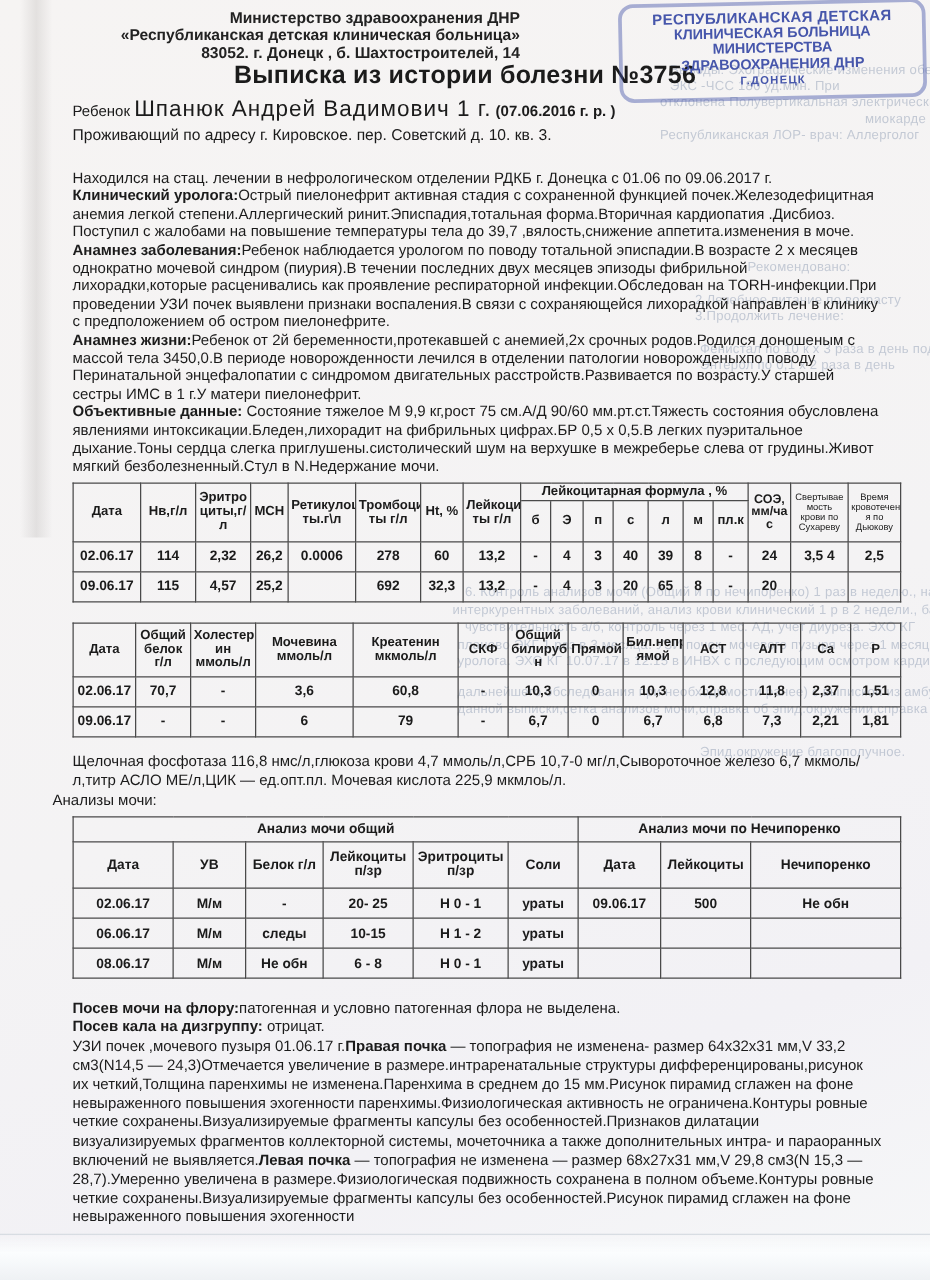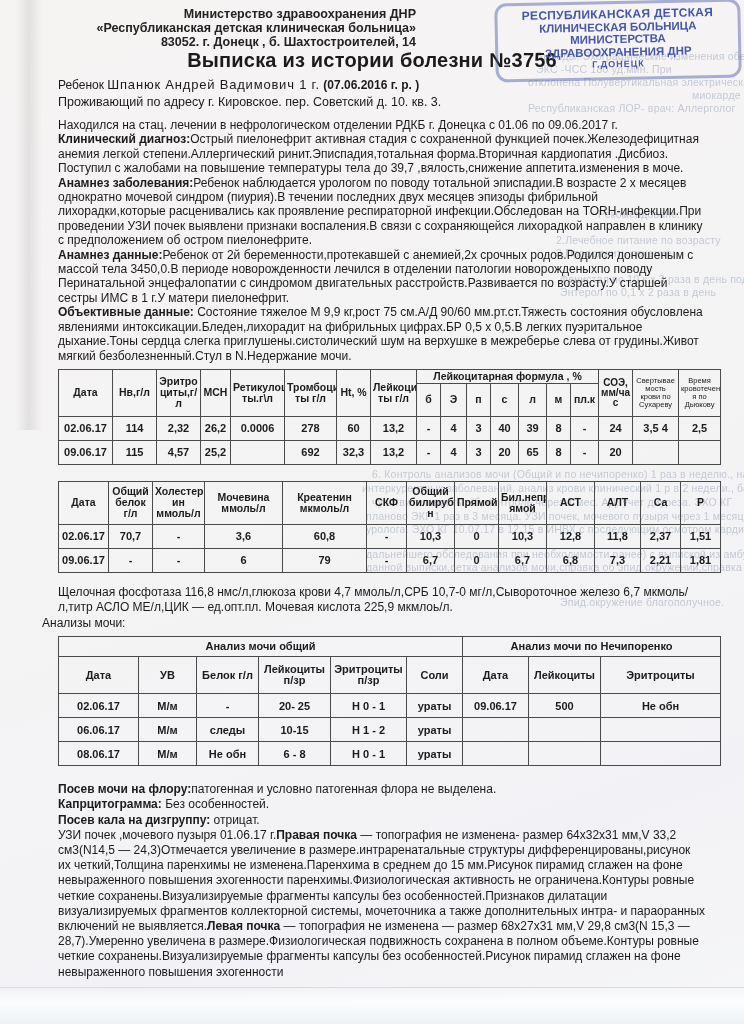--- a/index.html
+++ b/index.html
@@ -16,24 +16,24 @@
   .org{margin:7px 0 0 86px;width:330px;text-align:right;font-weight:700;
         font-size:12.5px;line-height:14px;color:#222;}
   .stamp{position:absolute;top:1px;right:3px;width:228px;padding:4px 6px 6px;text-align:center;
         color:#4656ab;font-weight:700;border:3px solid rgba(70,86,171,.45);border-radius:12px;
         transform:rotate(-1.2deg);line-height:12.5px;z-index:2;}
   .stamp .s-big{font-size:12px;letter-spacing:.3px;}
   .stamp .s-mid{font-size:11.5px;}
   .stamp .s-sml{font-size:9px;letter-spacing:1px;}
   .title{margin-top:0;text-align:center;font-size:20px;font-weight:700;letter-spacing:.2px;}
   .patient{margin:5px 0 0 58px;font-size:12px;}
-  .patient .name{font-size:13px;letter-spacing:.8px;}
+  .patient .name{font-size:18px;letter-spacing:.8px;}
   .patient .birth{font-weight:700;}
   .addr{margin:3px 0 0 58px;font-size:12.5px;}
-  .body-text{margin:9px 38px 0 58px;font-size:12px;line-height:14.4px;}
+  .body-text{margin:20px 38px 0 58px;font-size:12px;line-height:14.4px;}
   .body-text p{margin:0;}
   b.lbl{font-weight:700;}
   table{border-collapse:collapse;margin:6px 0 0 58px;width:662px;table-layout:fixed;
         background:transparent;}
   td,th{border:1px solid #4a4a4a;padding:1px 2px;overflow:hidden;vertical-align:middle;}
   th{font-weight:700;text-align:center;font-size:10.5px;line-height:11px;}
   td.val{font-size:11px;font-weight:700;text-align:center;}
   .cbc th.tiny{font-size:7.5px;line-height:8px;font-weight:400;}
   .cbc tr.data{height:24px;}
   .cbc tr.sub th{height:30px;}
@@ -88,24 +88,24 @@
     </div>
 
     <div class="title">Выписка из истории болезни №3756</div>
 
     <div class="patient"><span>Ребенок </span><span class="name">Шпанюк Андрей Вадимович 1 г.</span><span class="birth"> (07.06.2016 г. р. )</span></div>
 
     <div class="addr">Проживающий по адресу г. Кировское. пер. Советский д. 10. кв. 3.</div>
 
     <div class="body-text">
       <p>Находился на стац. лечении в нефрологическом отделении РДКБ г. Донецка с 01.06 по 09.06.2017 г.</p>
-      <p><b class="lbl">Клинический диагноз:</b><span>Острый пиелонефрит активная стадия с сохраненной функцией почек.Железодефицитная анемия легкой степени.Аллергический ринит.Эписпадия,тотальная форма.Вторичная кардиопатия .Дисбиоз.</span></p>
+      <p><b class="lbl">Клинический уролога:</b><span>Острый пиелонефрит активная стадия с сохраненной функцией почек.Железодефицитная анемия легкой степени.Аллергический ринит.Эписпадия,тотальная форма.Вторичная кардиопатия .Дисбиоз.</span></p>
       <p><span>Поступил с жалобами на повышение температуры тела до 39,7 ,вялость,снижение аппетита.изменения в моче.</span></p>
       <p><b class="lbl">Анамнез заболевания:</b><span>Ребенок наблюдается урологом по поводу тотальной эписпадии.В возрасте 2 х месяцев однократно мочевой синдром (пиурия).В течении последних двух месяцев эпизоды фибрильной лихорадки,которые расценивались как проявление респираторной инфекции.Обследован на TORH-инфекции.При проведении УЗИ почек выявлени признаки воспаления.В связи с сохраняющейся лихорадкой направлен в клинику с предположением об остром пиелонефрите.</span></p>
-      <p><b class="lbl">Анамнез данные:</b><span>Ребенок от 2й беременности,протекавшей с анемией,2х срочных родов.Родился доношеным с массой тела 3450,0.В периоде новорожденности лечился в отделении патологии новорожденыхпо поводу Перинатальной энцефалопатии с синдромом двигательных расстройств.Развивается по возрасту.У старшей сестры ИМС в 1 г.У матери пиелонефрит.</span></p>
+      <p><b class="lbl">Анамнез жизни:</b><span>Ребенок от 2й беременности,протекавшей с анемией,2х срочных родов.Родился доношеным с массой тела 3450,0.В периоде новорожденности лечился в отделении патологии новорожденыхпо поводу Перинатальной энцефалопатии с синдромом двигательных расстройств.Развивается по возрасту.У старшей сестры ИМС в 1 г.У матери пиелонефрит.</span></p>
       <p><b class="lbl">Объективные данные:</b><span> Состояние тяжелое М 9,9 кг,рост 75 см.А/Д 90/60 мм.рт.ст.Тяжесть состояния обусловлена явлениями интоксикации.Бледен,лихорадит на фибрильных цифрах.БР 0,5 х 0,5.В легких пуэритальное дыхание.Тоны сердца слегка приглушены.систолический шум на верхушке в межреберье слева от грудины.Живот мягкий безболезненный.Стул в N.Недержание мочи.</span></p>
     </div>
 
     <table class="cbc">
       <colgroup>
           <col style="width:54px">
           <col style="width:44px">
           <col style="width:44px">
           <col style="width:30px">
           <col style="width:54px">
@@ -277,21 +277,21 @@
       </tr>
       <tr class="head">
         <th>Дата</th>
         <th>УВ</th>
         <th>Белок г/л</th>
         <th>Лейкоциты п/зр</th>
         <th>Эритроциты п/зр</th>
         <th>Соли</th>
         <th>Дата</th>
         <th>Лейкоциты</th>
-        <th>Эритроциты</th>
+        <th>Нечипоренко</th>
       </tr>
       <tr class="data">
         <td class="val">02.06.17</td>
         <td class="val">М/м</td>
         <td class="val">-</td>
         <td class="val">20- 25</td>
         <td class="val">Н 0 - 1</td>
         <td class="val">ураты</td>
         <td class="val">09.06.17</td>
         <td class="val">500</td>
@@ -317,19 +317,18 @@
         <td class="val">ураты</td>
         <td class="val"></td>
         <td class="val"></td>
         <td class="val"></td>
       </tr>
     </tbody>
       </table>
 
     <div class="results">
       <p><b class="lbl">Посев мочи на флору:</b><span>патогенная и условно патогенная флора не выделена.</span></p>
-      <p><b class="lbl">Капрцитограмма:</b><span> Без особенностей.</span></p>
       <p><b class="lbl">Посев кала на дизгруппу:</b><span> отрицат.</span></p>
       <p class="uzi"><span>УЗИ почек ,мочевого пузыря 01.06.17 г.</span><b class="lbl">Правая почка</b><span> — топография не изменена- размер 64х32х31 мм,V 33,2 см3(N14,5 — 24,3)Отмечается увеличение в размере.интраренатальные структуры дифференцированы,рисунок их четкий,Толщина паренхимы не изменена.Паренхима в среднем до 15 мм.Рисунок пирамид сглажен на фоне невыраженного повышения эхогенности паренхимы.Физиологическая активность не ограничена.Контуры ровные четкие сохранены.Визуализируемые фрагменты капсулы без особенностей.Признаков дилатации визуализируемых фрагментов коллекторной системы, мочеточника а также дополнительных интра- и параоранных включений не выявляется.</span><b class="lbl">Левая почка</b><span> — топография не изменена — размер 68х27х31 мм,V 29,8 см3(N 15,3 — 28,7).Умеренно увеличена в размере.Физиологическая подвижность сохранена в полном объеме.Контуры ровные четкие сохранены.Визуализируемые фрагменты капсулы без особенностей.Рисунок пирамид сглажен на фоне невыраженного повышения эхогенности</span></p>
     </div>
   </div>
 
 </div>
 
 </body></html>

